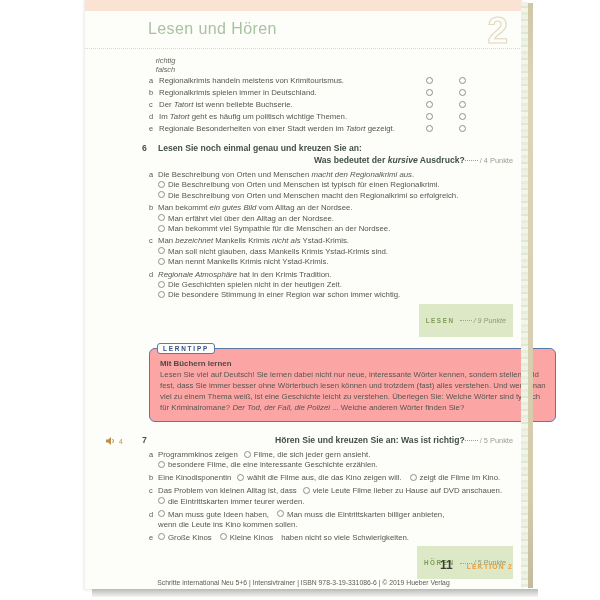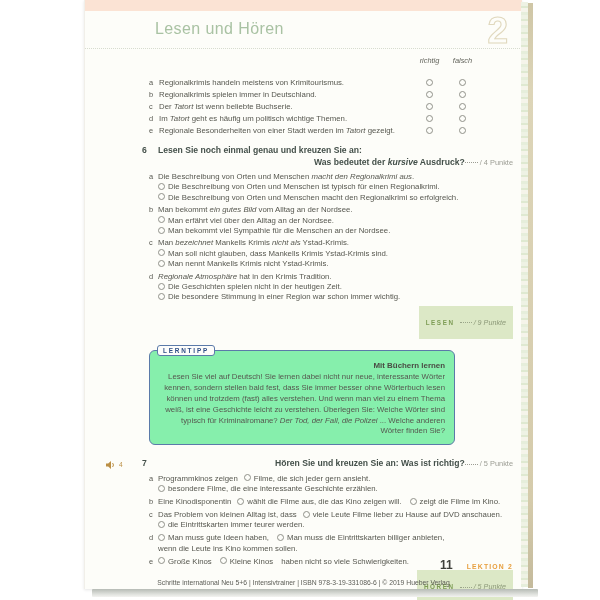--- a/index.html
+++ b/index.html
@@ -13,38 +13,38 @@
   
   .page{
     position:absolute;left:84px;top:0;width:437px;height:589px;
     background:var(--page_bg,#fdfdf9);
     box-shadow:0 1px 3px rgba(0,0,0,.10);
     border-left:1px solid #f1efe9;
   }
   .topstrip{height:11px;background:var(--top_strip,#fbe3d4);}
   .header{position:relative;height:37px;border-bottom:1px dotted #d7dccf;}
   .title{
-    position:absolute;left:70px;top:9px;
+    position:absolute;left:63px;top:9px;
     font-size:16px;letter-spacing:.4px;color:var(--title_green,#a9c2a3);
   }
   .chapter{
     position:absolute;right:14px;top:1px;
     font-size:37px;font-weight:700;line-height:38px;
     color:var(--chapter_outline,#e3dcc3);
   }
   @supports (-webkit-text-stroke:1px #000){
     .chapter{color:transparent;-webkit-text-stroke:1.1px var(--chapter_outline,#e3dcc3);}
   }
 
   .content{padding:7px 9px 0 57px;color:var(--text_color,#565750);font-size:7.8px;}
   .it{font-style:italic;}
 
   
   .tf-block{margin-left:7px;width:330px;}
-  .tf-head{display:flex;margin-bottom:12px;}
+  .tf-head{display:flex;margin-bottom:1px;flex-direction:column;}
   .tf-sp{flex:1;}
   .tf-col{width:33px;text-align:center;}
   .tf-head .tf-col{font-style:italic;font-size:7.4px;color:#63645c;}
   .tf-row{display:flex;line-height:12px;align-items:baseline;}
   .tf-letter{width:10px;font-size:7.4px;}
   .tf-text{flex:1;}
   .radio{
     display:inline-block;width:5px;height:5px;
     border:1px solid #90918a;border-radius:50%;
     vertical-align:-0.5px;background:transparent;
@@ -78,23 +78,23 @@
   }
   .badge-label{font-size:6.3px;font-weight:700;letter-spacing:1.6px;color:var(--badge_label,#7d9c55);}
   .badge-points{font-size:7.2px;font-style:italic;color:#8d9a79;}
   .badge-points::before{
     content:"";display:inline-block;width:12px;
     border-bottom:1px dotted #9aa589;vertical-align:1.5px;margin-right:2px;
   }
 
   
   .tip{
-    position:relative;margin:11px 0 0 7px;width:306px;
+    position:relative;margin:11px 0 0 7px;width:407px;
     border:1px solid var(--tip_border,#5b7aa9);border-radius:6px;
-    padding:10px 9px 7px 10px;background:#86efac;box-sizing:border-box;text-align:right;
+    padding:10px 9px 7px 10px;background:#fca5a5;box-sizing:border-box;
   }
   .tip-label{
     position:absolute;left:7px;top:-6px;
     background:#fdfdfb;border:1px solid var(--tip_border,#5b7aa9);border-radius:3px;
     padding:1px 5px;font-size:6.4px;font-weight:700;letter-spacing:1.8px;
     color:var(--tip_label,#2f4f86);
   }
   .tip-title{font-weight:700;font-size:7.9px;margin-bottom:2px;color:#4a4b44;}
   .tip-body{line-height:10.9px;}
 

